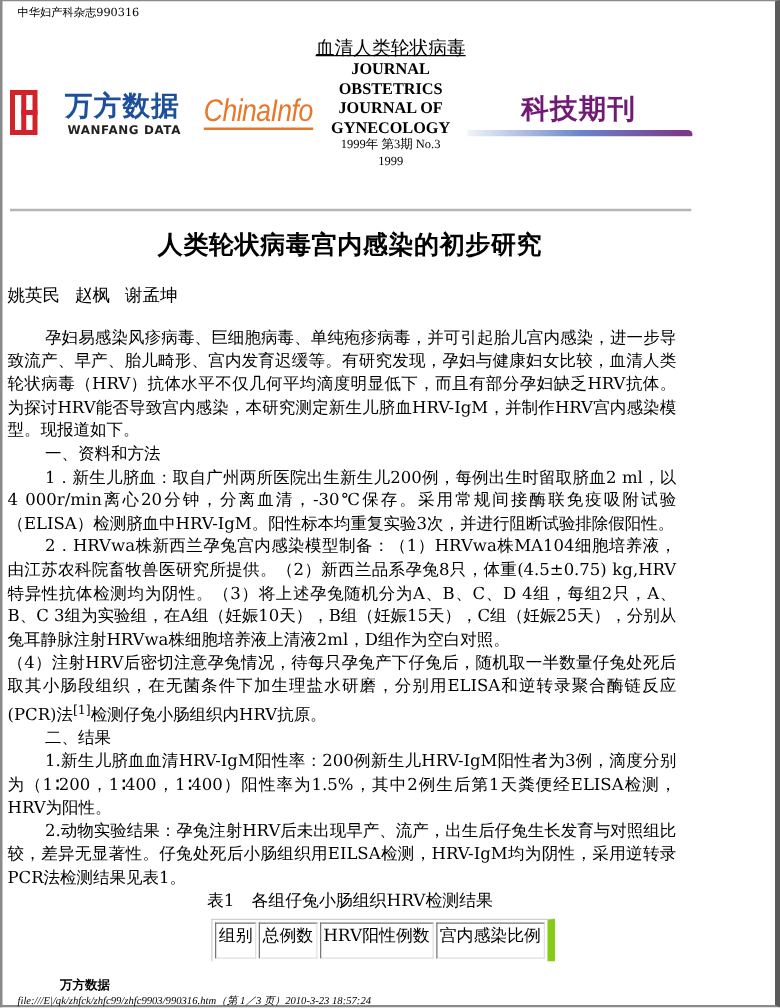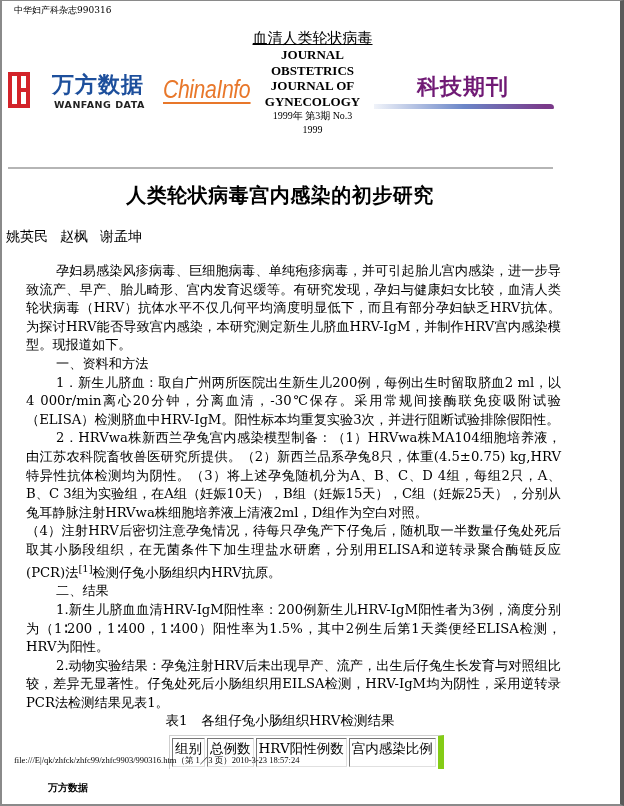--- a/index.html
+++ b/index.html
@@ -87,21 +87,21 @@
       position: absolute; left: 0; width: 560px; top: 182px; text-align: center;
       font-size: 20px; font-family: "DejaVu Sans", sans-serif; font-weight: bold;
       letter-spacing: 0.5px;
     }
     .authors {
       position: absolute; left: 0; width: 560px; top: 228px; text-align: left;
       font-size: 14px; font-family: "DejaVu Sans", sans-serif; word-spacing: 12px;
     }
     .authors span { margin: 0 6px; }
     .body-text {
-      position: absolute; left: 26px; top: 262px; width: 535px;
+      position: absolute; left: 6px; top: 262px; width: 535px;
       font-size: 13.2px; line-height: 18.6px;
       font-family: "DejaVu Serif", serif;
     }
     .body-text p { margin: 0; text-align: justify; }
     .ind { text-indent: 30px; }
     .sup { font-size: 10px; vertical-align: super; }
     .table-caption {
       position: absolute; left: 0; width: 560px; top: 712px; text-align: center;
       font-size: 13.5px; font-family: "DejaVu Serif", serif;
     }
@@ -116,22 +116,22 @@
       font-weight: normal; font-size: 13.5px; padding: 1px 2px;
       border-top: 1px solid #777; border-left: 1px solid #777;
       border-right: 1px solid #e0e0e0; border-bottom: 1px solid #e0e0e0;
       font-family: "DejaVu Serif", serif; white-space: nowrap; vertical-align: top;
     }
     .footer-brand {
       position: absolute; left: 48px; top: 781px; font-size: 10px;
       font-family: "DejaVu Sans", sans-serif; font-weight: bold;
     }
     .footer-url {
-      position: absolute; left: 14px; top: 755px; font-size: 8.5px;
-      font-family: "Liberation Serif", serif; white-space: nowrap;
+      position: absolute; left: 14px; top: 795px; font-size: 8.5px;
+      font-family: "Liberation Serif", serif; white-space: nowrap; font-style: italic;
     }
   </style>
 </head>
 <body>
 
 <div class="frame"></div>
 
 <div class="print-title">中华妇产科杂志990316</div>
 
 <div class="logo-wanfang">

